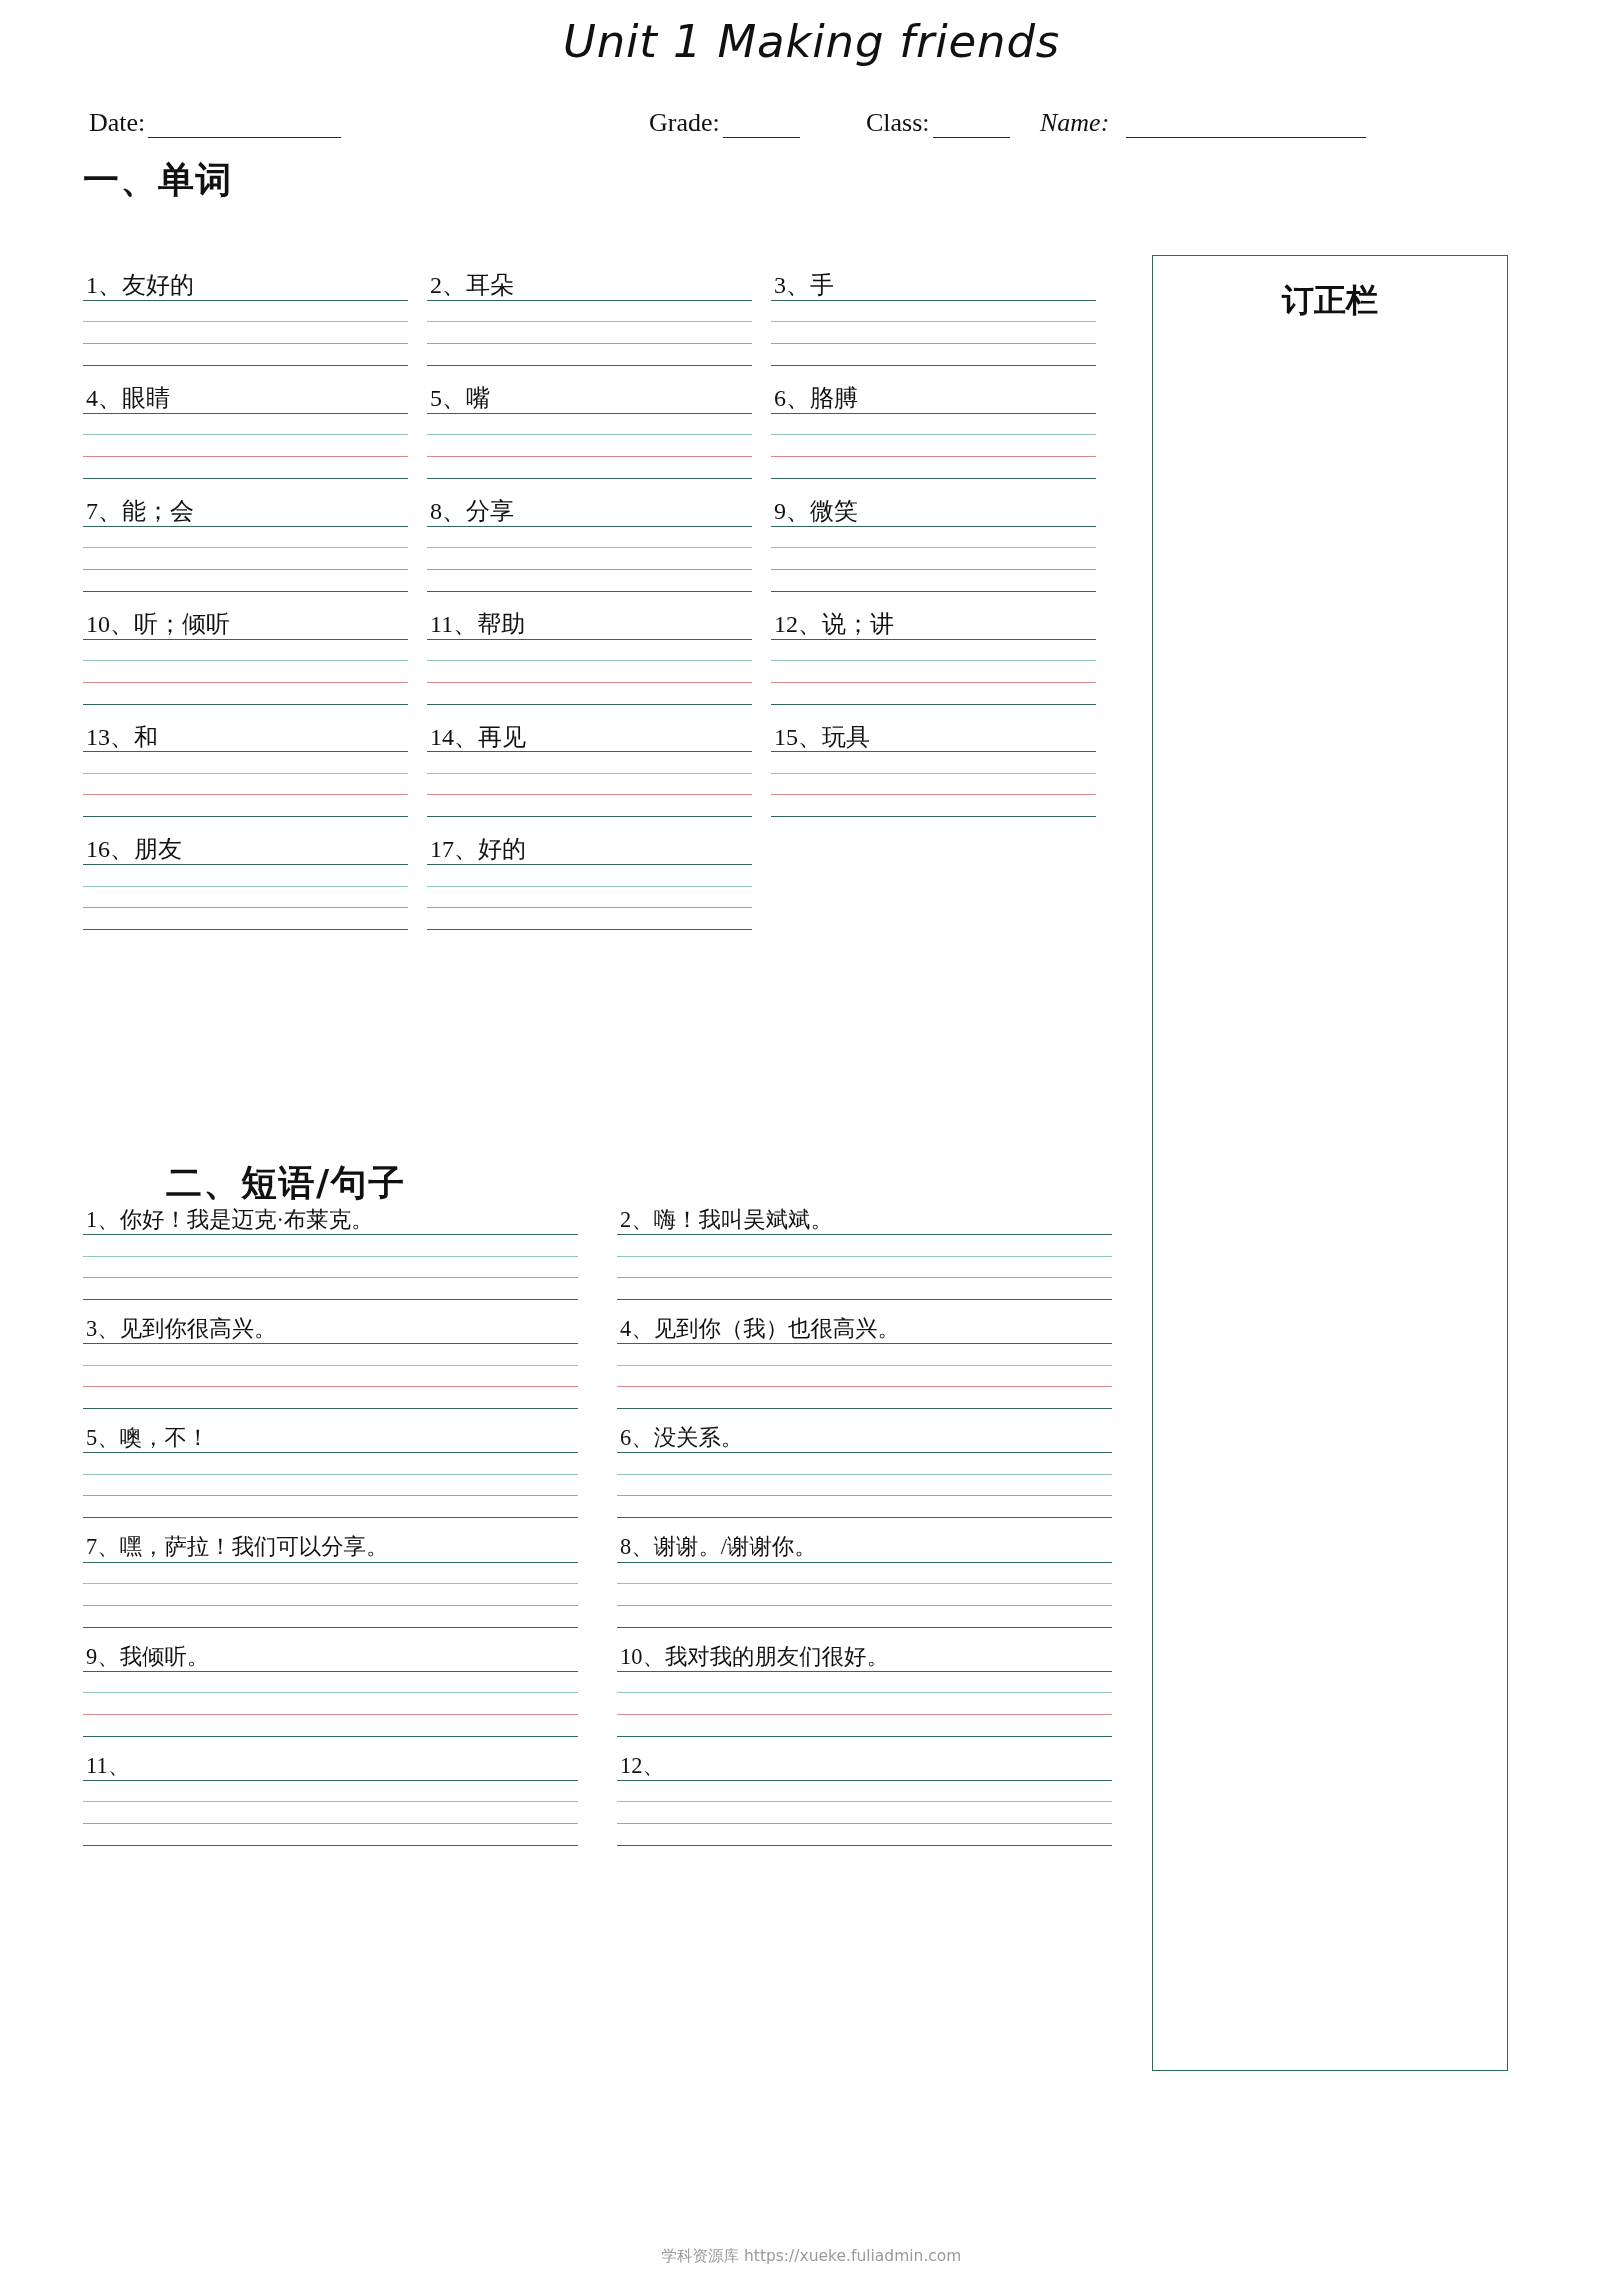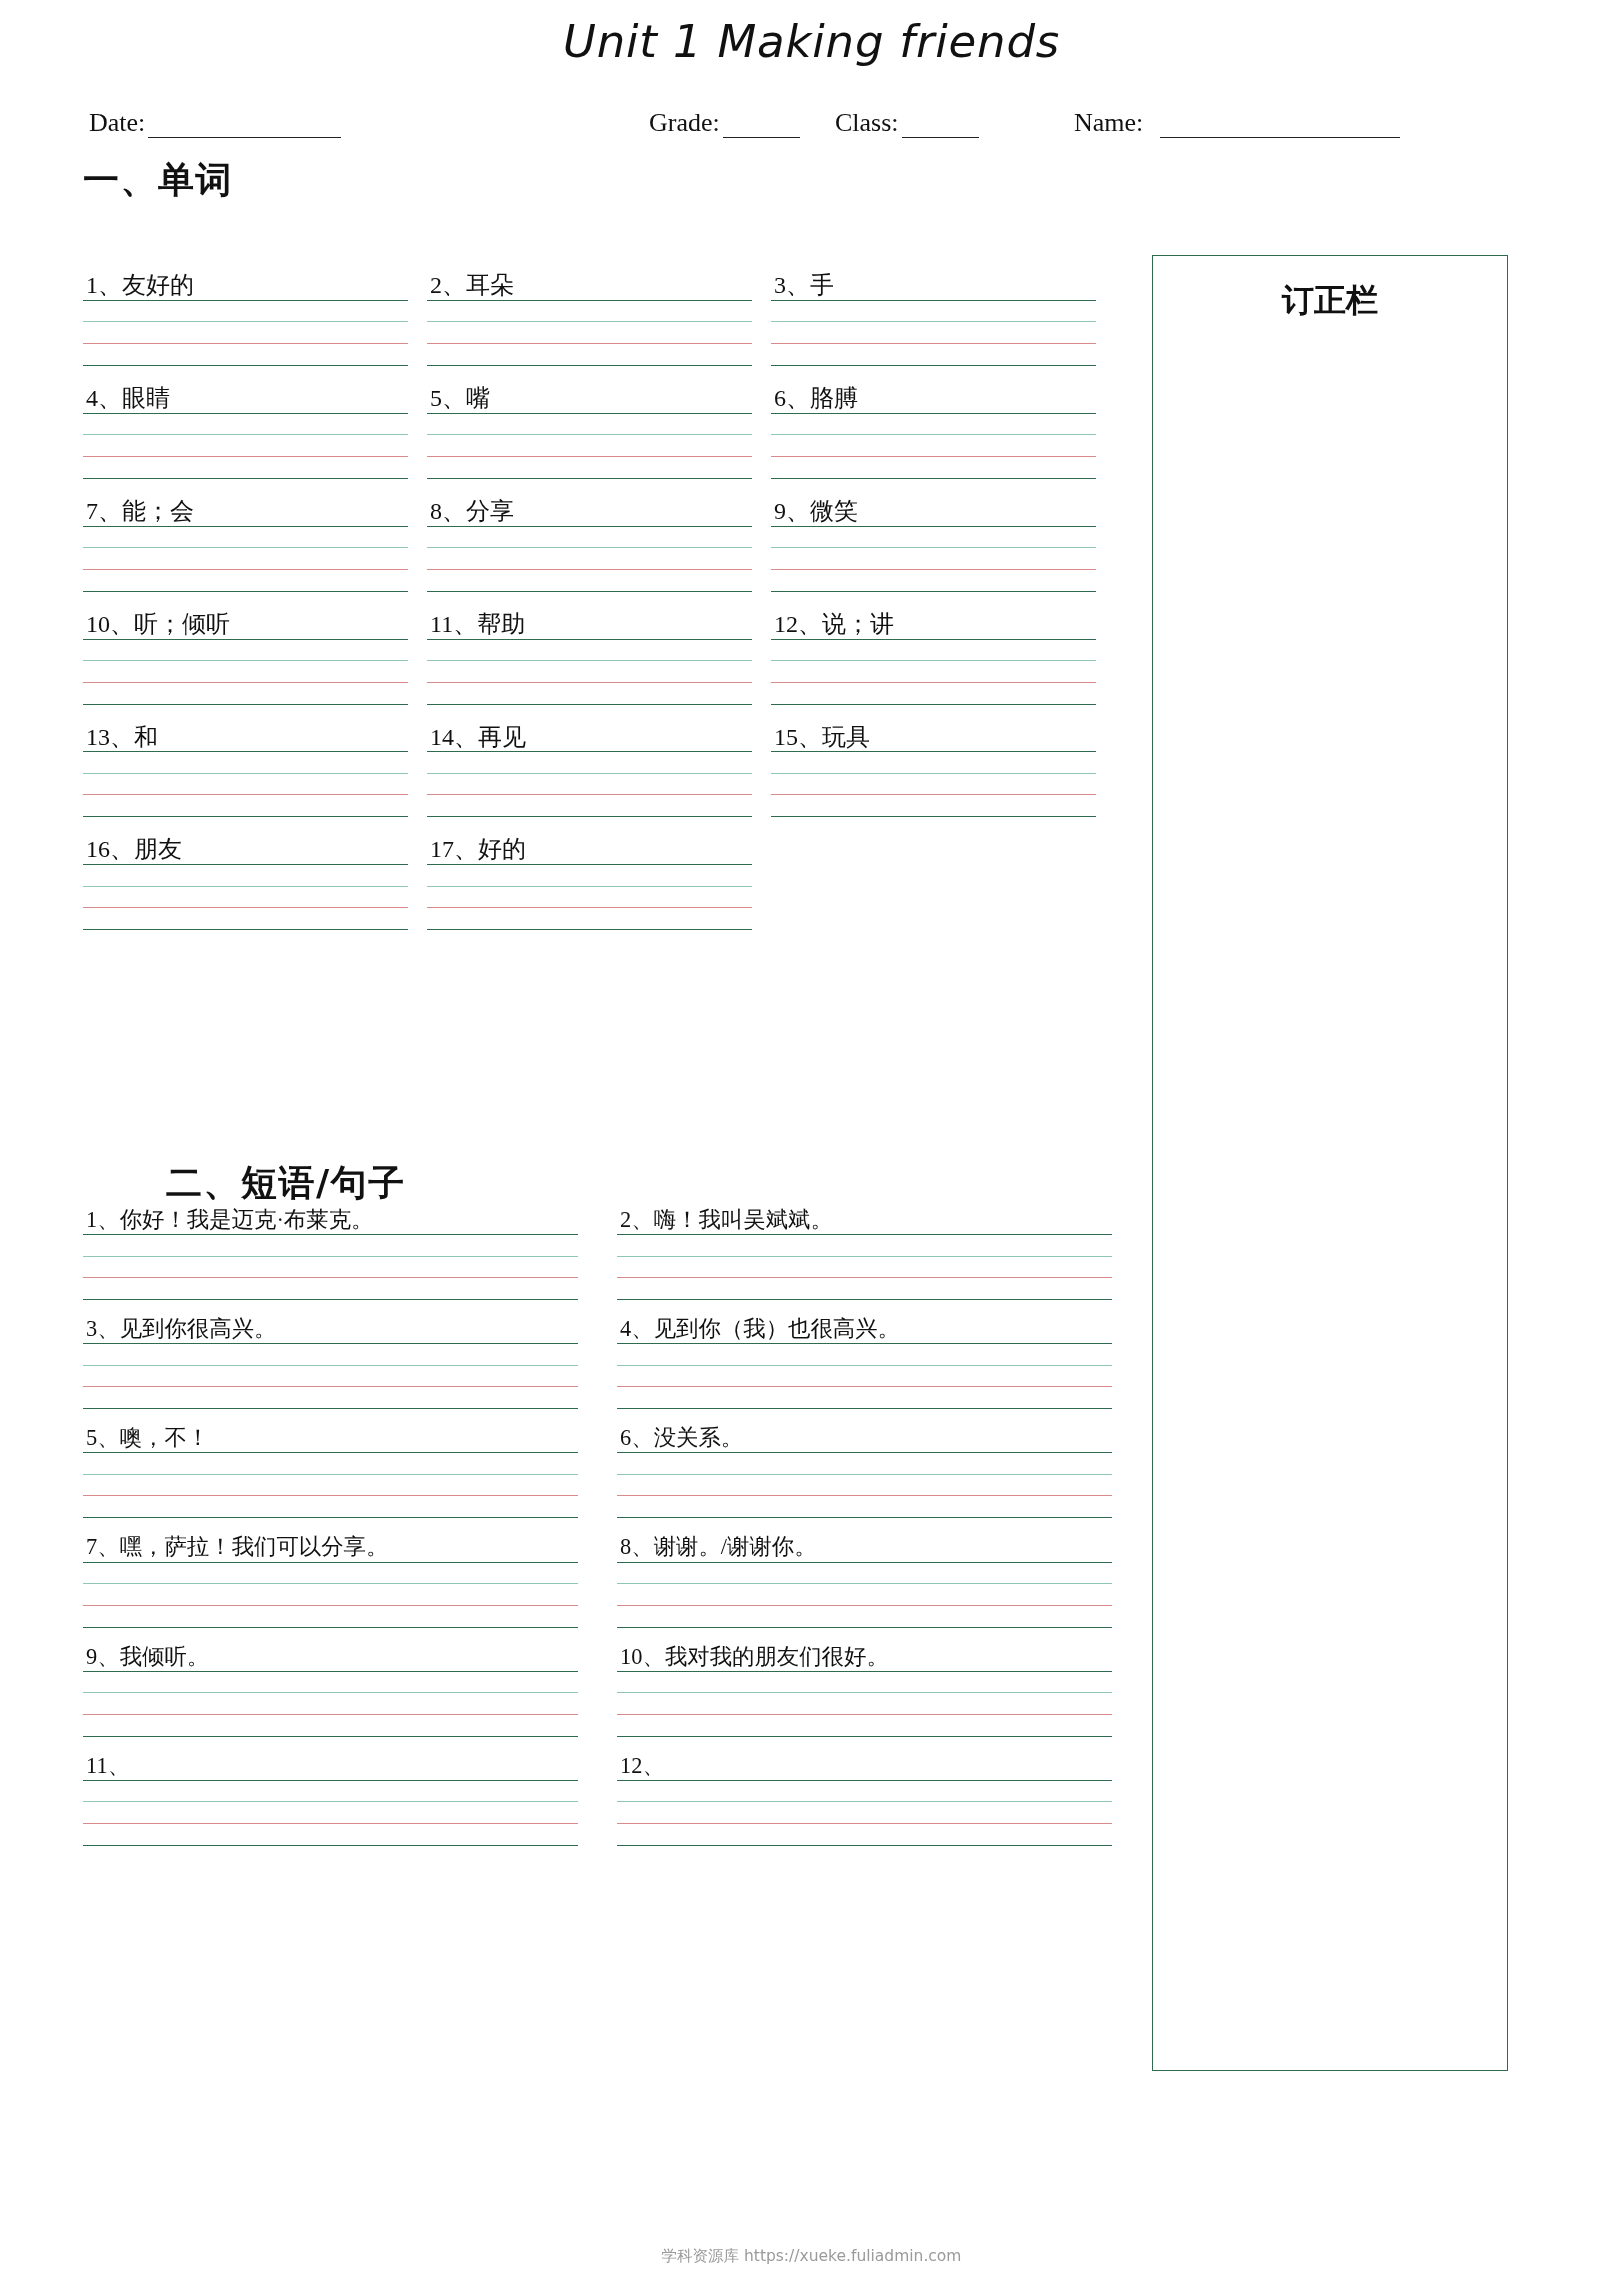--- a/index.html
+++ b/index.html
@@ -54,23 +54,23 @@
   .info-item .rule {
     display: inline-block;
     border-bottom: 1.5px solid #222;
     height: 20px;
     margin-left: 3.1px;
   }
   #info-date { left: 89px; top: 0; }
   #info-date .rule { width: 193px; }
   #info-grade { left: 649px; top: 0; }
   #info-grade .rule { width: 77px; }
-  #info-class { left: 835px; top: 0; }
+  #info-class { left: 866px; top: 0; }
   #info-class .rule { width: 77px; }
-  #info-name { left: 1074px; top: 0; }
+  #info-name { left: 1040px; top: 0; font-style: italic; }
   #info-name .rule { width: 240px; margin-left: 17px; }
 
   
   .section-heading {
     font-family: "DejaVu Sans", sans-serif;
     font-size: 36px;
     font-weight: 700;
     color: #111;
     margin-left: 83px;
     letter-spacing: 1.5px;

